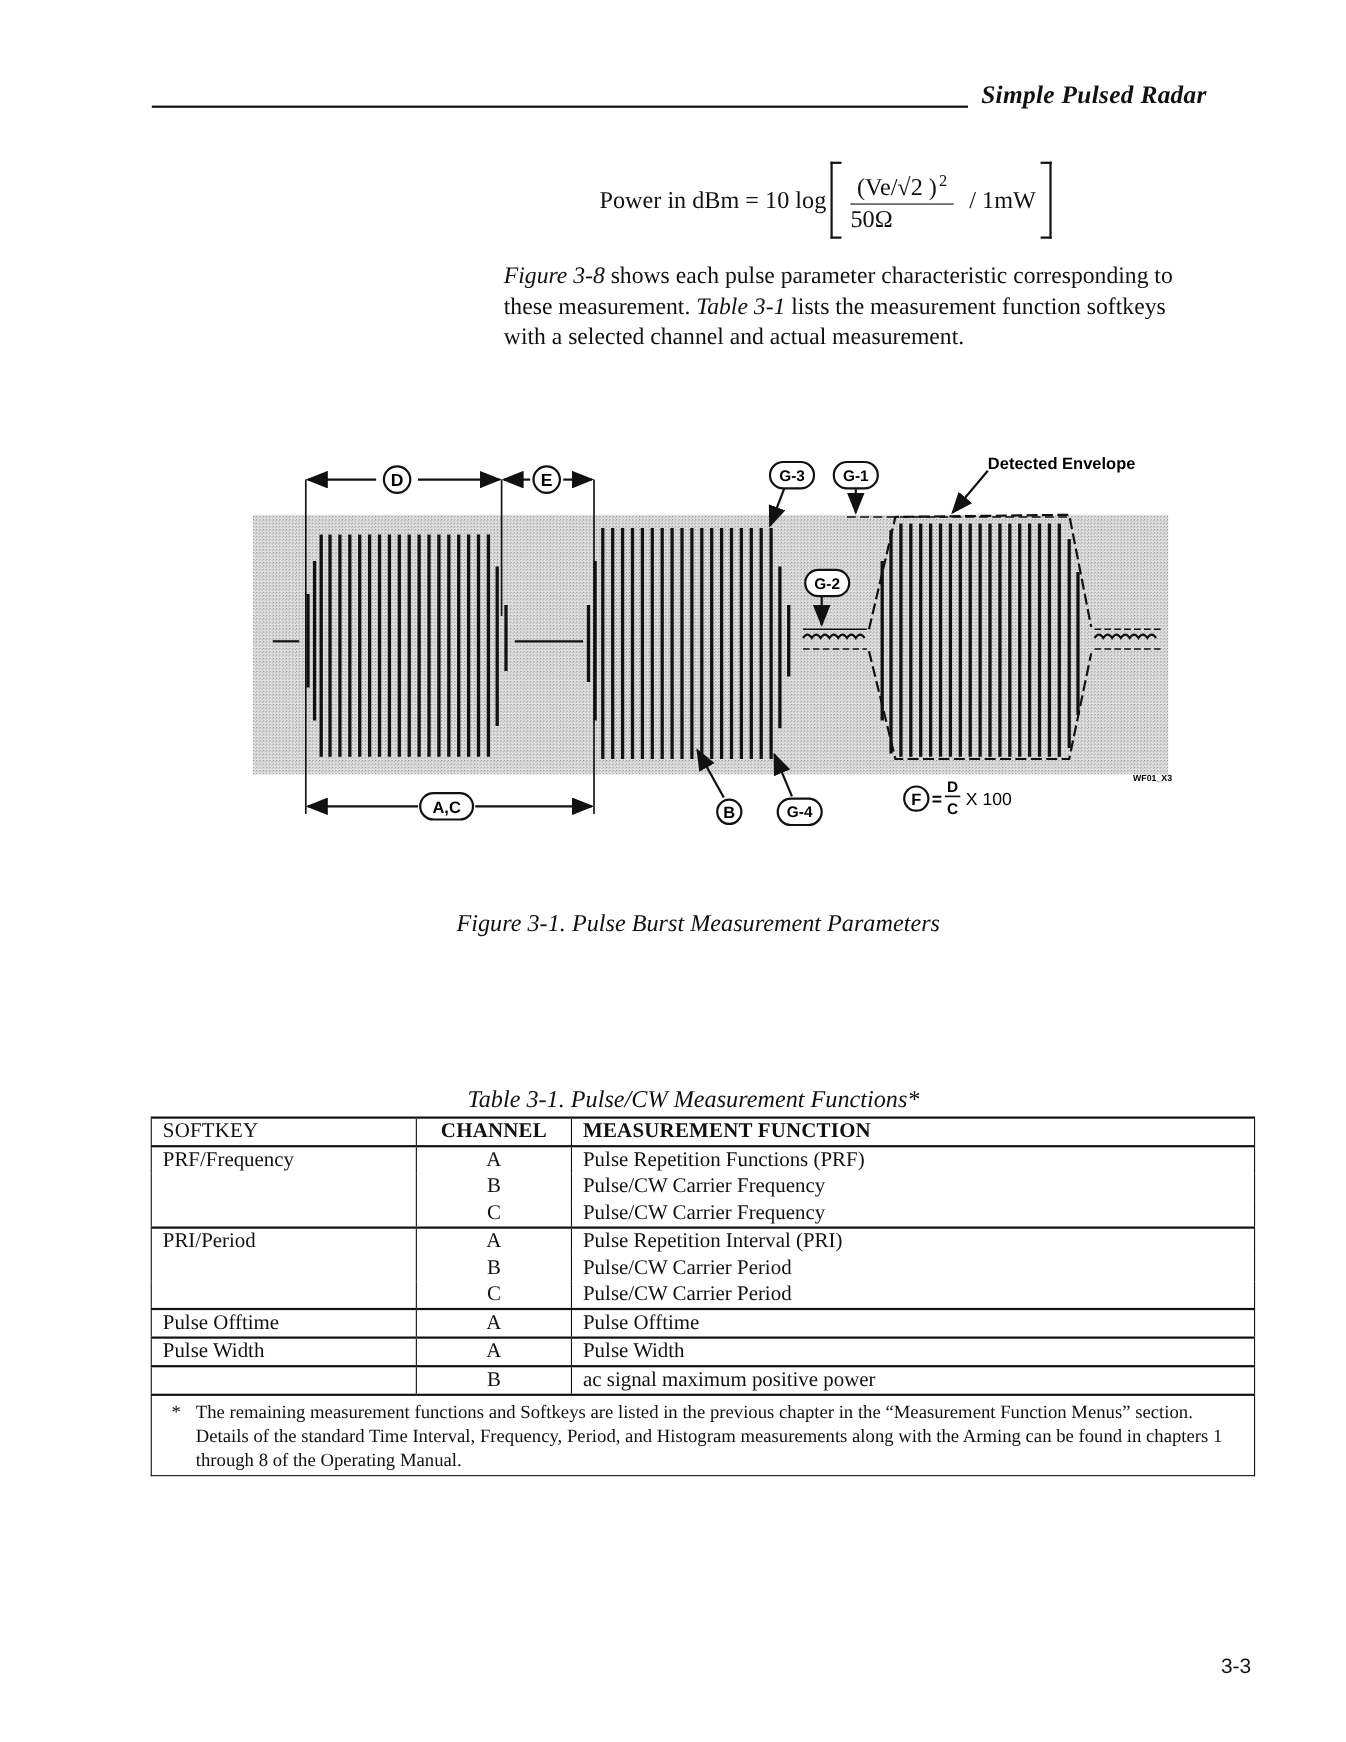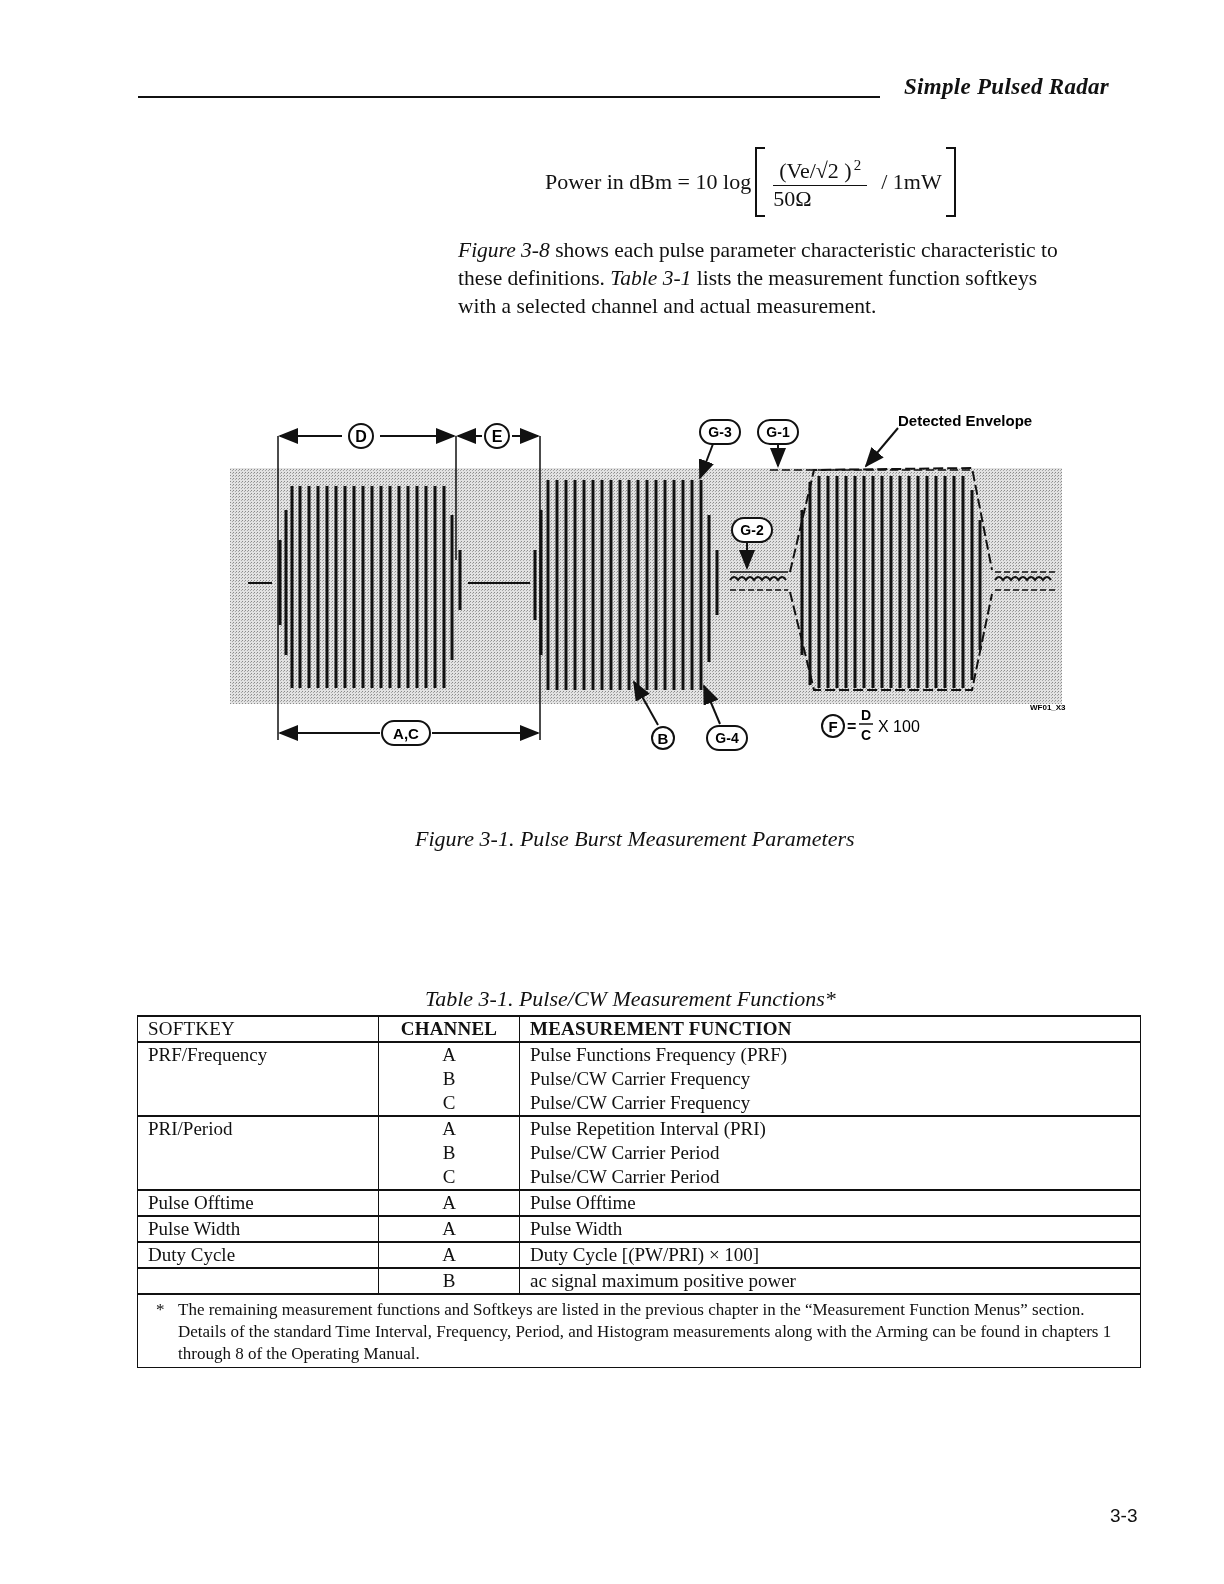--- a/index.html
+++ b/index.html
@@ -2,21 +2,21 @@
 <html><head>
 <meta charset="utf-8">
 <style>
   html, body { margin: 0; padding: 0; background: #ffffff; }
   body { width: 1224px; height: 1584px; position: relative; overflow: hidden;
          font-family: "Liberation Serif", "DejaVu Serif", serif; color: #111; }
   .abs { position: absolute; }
 
   
   .header-rule { left: 138px; top: 96px; width: 742px; height: 2px; background: #111; }
-  .header-title { left: 892px; top: 74px; font-size: 23px; font-weight: bold; font-style: italic; letter-spacing: 0.3px; margin-left: 12px; }
+  .header-title { left: 892px; top: 74px; font-size: 23px; font-weight: bold; font-style: italic; letter-spacing: 0.3px; }
 
   
   .formula { left: 545px; top: 146px; height: 72px; display: flex; align-items: center; font-size: 22px; }
   .formula .bracket { display: inline-block; width: 8px; height: 66px; border: 2px solid #111; margin: 0 4px; }
   .formula .bracket.left { border-right: none; }
   .formula .bracket.right { border-left: none; }
   .frac { display: inline-flex; flex-direction: column; align-items: flex-start; margin: 0 4px; }
   .frac .num { border-bottom: 1.5px solid #111; padding: 0 6px 1px; line-height: 26px; }
   .frac .den { line-height: 26px; }
   .sup { font-size: 15px; vertical-align: super; margin-left: 2px; }
@@ -54,21 +54,21 @@
   <span>Power in dBm = 10 log</span>
   <span class="bracket left"></span>
   <span class="frac">
     <span class="num"><span>(Ve/√2 )</span><span class="sup">2</span></span>
     <span class="den">50Ω</span>
   </span>
   <span style="margin-left:10px">/ 1mW</span>
   <span class="bracket right"></span>
 </div>
 
-<div class="abs para"><i>Figure 3-8</i><span> shows each pulse parameter characteristic characteristic to these definitions. </span><i>Table 3-1</i><span> lists the measurement function softkeys with a selected channel and actual measurement.</span></div>
+<div class="abs para"><i>Figure 3-8</i><span> shows each pulse parameter characteristic corresponding to these measurement. </span><i>Table 3-1</i><span> lists the measurement function softkeys with a selected channel and actual measurement.</span></div>
 
 <div class="abs figure">
   <svg width="840" height="370" viewBox="0 0 840 370" xmlns="http://www.w3.org/2000/svg" font-family="Liberation Sans, sans-serif">
     <defs>
       <pattern id="dots" width="3" height="3" patternUnits="userSpaceOnUse">
         <rect width="3" height="3" fill="#e2e2e2"></rect>
         <rect x="0" y="0" width="1" height="1" fill="#8a8a8a"></rect>
         <rect x="2" y="1" width="1" height="1" fill="#a8a8a8"></rect>
       </pattern>
       <marker id="arr" markerWidth="10" markerHeight="8" refX="9" refY="4" orient="auto">
@@ -228,21 +228,21 @@
     <tr>
       <th class="c1 softkey-h">SOFTKEY</th>
       <th class="c2" style="text-align:center">CHANNEL</th>
       <th class="c3">MEASUREMENT FUNCTION</th>
     </tr>
   </thead>
   <tbody>
     <tr>
         <td class="c1">PRF/Frequency</td>
         <td class="c2">A</td>
-        <td class="c3">Pulse Functions Frequency (PRF)</td>
+        <td class="c3">Pulse Repetition Functions (PRF)</td>
       </tr>
     <tr>
         <td class="c1"></td>
         <td class="c2">B</td>
         <td class="c3">Pulse/CW Carrier Frequency</td>
       </tr>
     <tr class="group-end">
         <td class="c1"></td>
         <td class="c2">C</td>
         <td class="c3">Pulse/CW Carrier Frequency</td>
@@ -264,25 +264,20 @@
       </tr>
     <tr class="group-end">
         <td class="c1">Pulse Offtime</td>
         <td class="c2">A</td>
         <td class="c3">Pulse Offtime</td>
       </tr>
     <tr class="group-end">
         <td class="c1">Pulse Width</td>
         <td class="c2">A</td>
         <td class="c3">Pulse Width</td>
-      </tr>
-    <tr class="group-end">
-        <td class="c1">Duty Cycle</td>
-        <td class="c2">A</td>
-        <td class="c3">Duty Cycle [(PW/PRI) × 100]</td>
       </tr>
     <tr class="group-end">
         <td class="c1"></td>
         <td class="c2">B</td>
         <td class="c3">ac signal maximum positive power</td>
       </tr>
     <tr class="footnote">
       <td colspan="3"><span class="star">*</span><span>The remaining measurement functions and Softkeys are listed in the previous chapter in the “Measurement Function Menus” section. Details of the standard Time Interval, Frequency, Period, and Histogram measurements along with the Arming can be found in chapters 1 through 8 of the Operating Manual.</span></td>
     </tr>
   </tbody>

